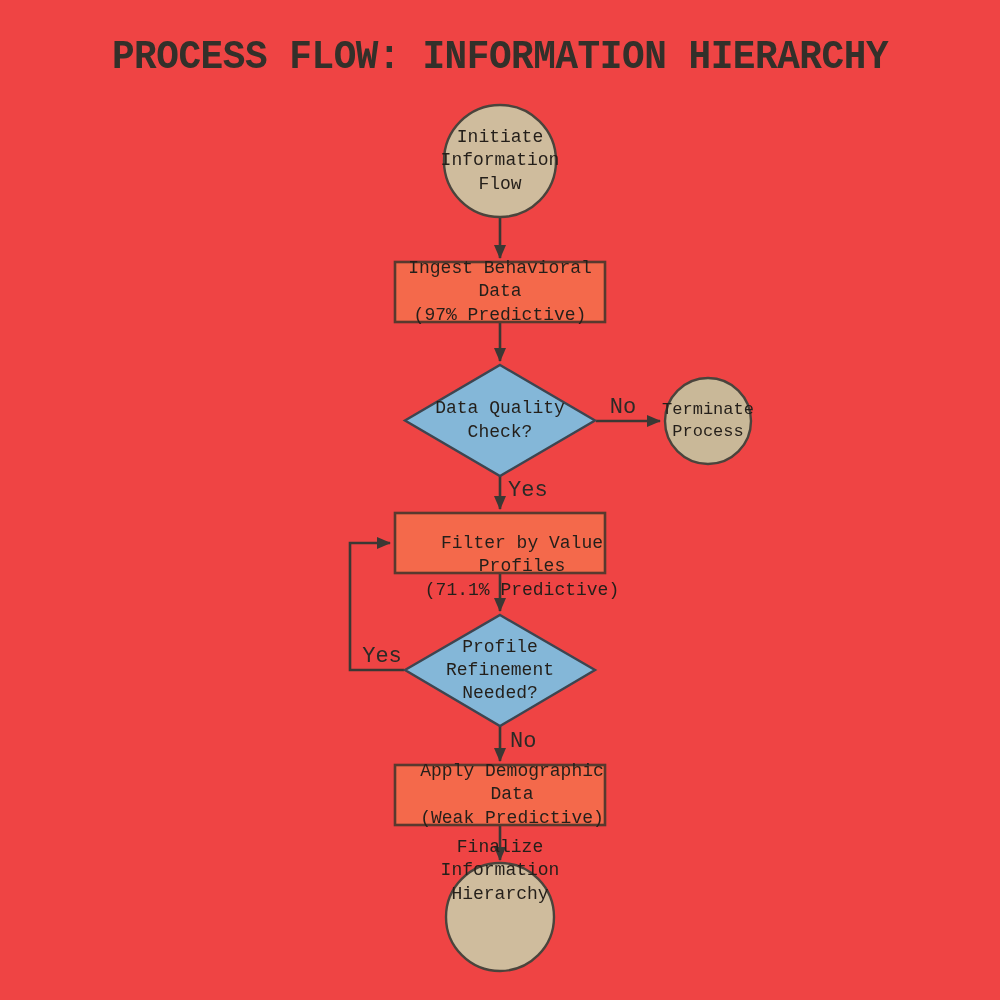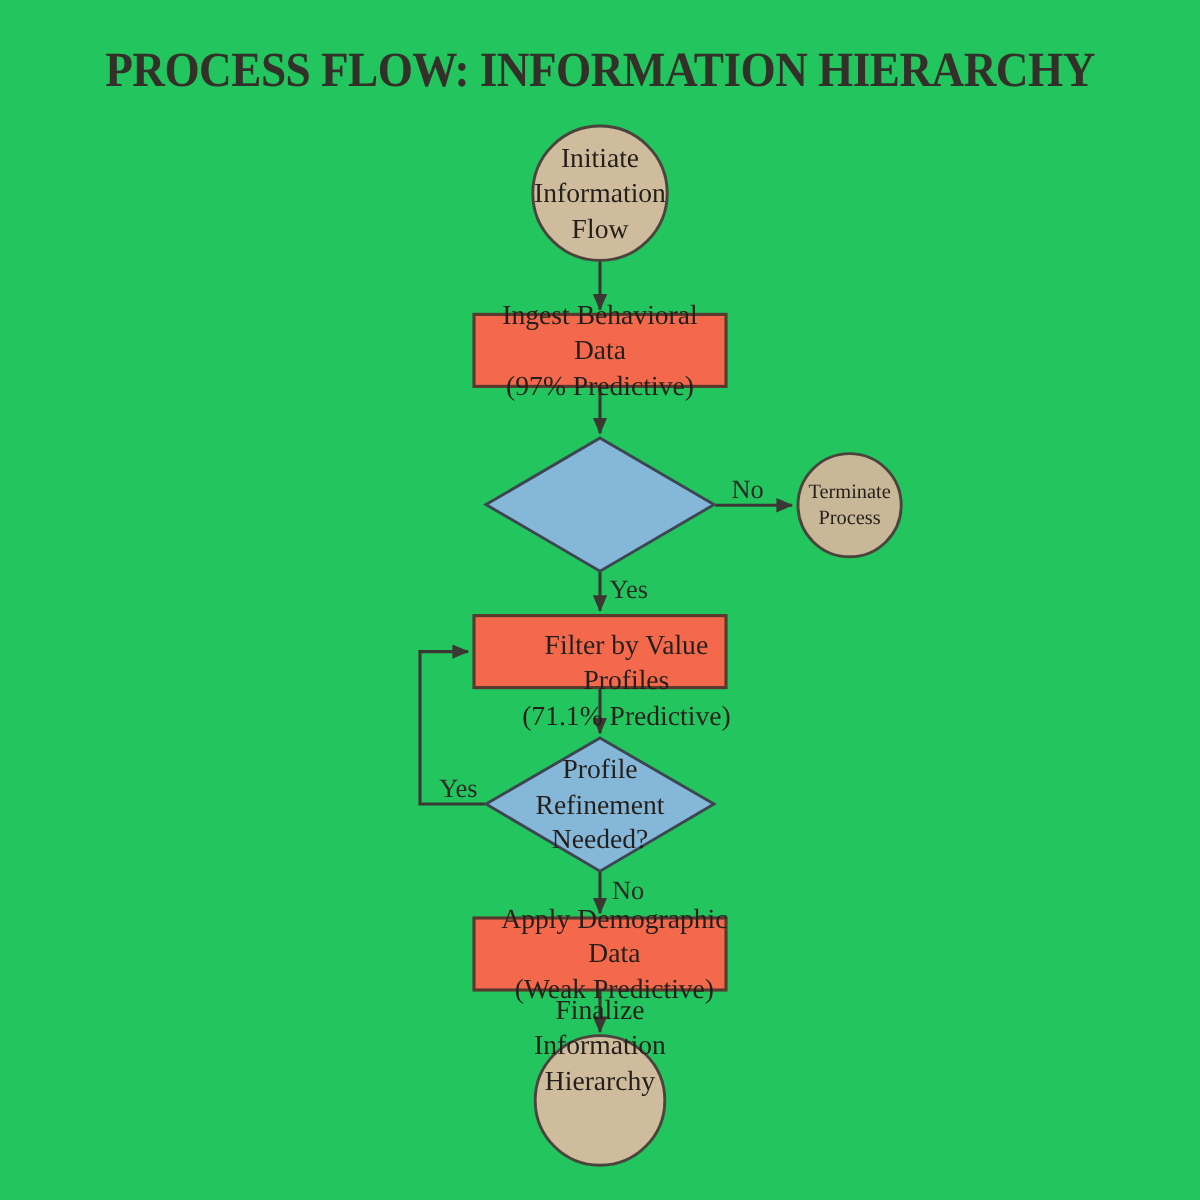--- a/index.html
+++ b/index.html
@@ -1,20 +1,20 @@
 <!DOCTYPE html>
 <html><head>
 <meta charset="utf-8">
 <style>
   html,body{margin:0;padding:0;}
   .canvas{
     position:relative;
     width:1000px;height:1000px;
-    background:#22c55e;
-    font-family:Liberation Serif, serif;
+    background:#ef4444;
+    font-family:Liberation Mono, monospace;
     overflow:hidden;
   }
   .title{
     position:absolute;
     left:0; top:34px; width:1000px;
     text-align:center;
     font-size:41px;
     font-weight:800;
     letter-spacing:-0.5px;
     color:#33302a;
@@ -24,21 +24,21 @@
   }
   svg.flow{position:absolute;left:0;top:0;}
   .node-label{
     position:absolute;
     display:flex;
     align-items:center;
     justify-content:center;
     text-align:center;
     white-space:pre-line;
     color:#241f1a;
-    font-size:23px;
+    font-size:18px;
     font-weight:500;
     line-height:1.28;
   }
   .edge-label{
     position:absolute;
     color:#2b2a26;
     font-size:22px;
     font-weight:500;
     text-align:center;
   }
@@ -85,20 +85,22 @@
     <circle cx="500" cy="917" r="54" stroke="#4a443c" stroke-width="2.4" fill="#cfbc9d"></circle>
   </svg>
 
   <div class="node-label" style="left:430px;top:106px;width:140px;height:110px;">Initiate
 Information
 Flow</div>
 
   <div class="node-label" style="left:395px;top:262px;width:210px;height:60px;">Ingest Behavioral Data
 (97% Predictive)</div>
 
+  <div class="node-label" style="left:420px;top:365px;width:160px;height:111px;">Data Quality
+Check?</div>
 
   <div class="node-label" style="left:658px;top:378px;width:100px;height:86px;font-size:17px;">Terminate
 Process</div>
 
   <div class="node-label" style="left:395px;top:535px;width:210px;height:64px;padding-left:22px;">Filter by Value Profiles
 (71.1% Predictive)</div>
 
   <div class="node-label" style="left:420px;top:615px;width:160px;height:111px;">Profile
 Refinement
 Needed?</div>

